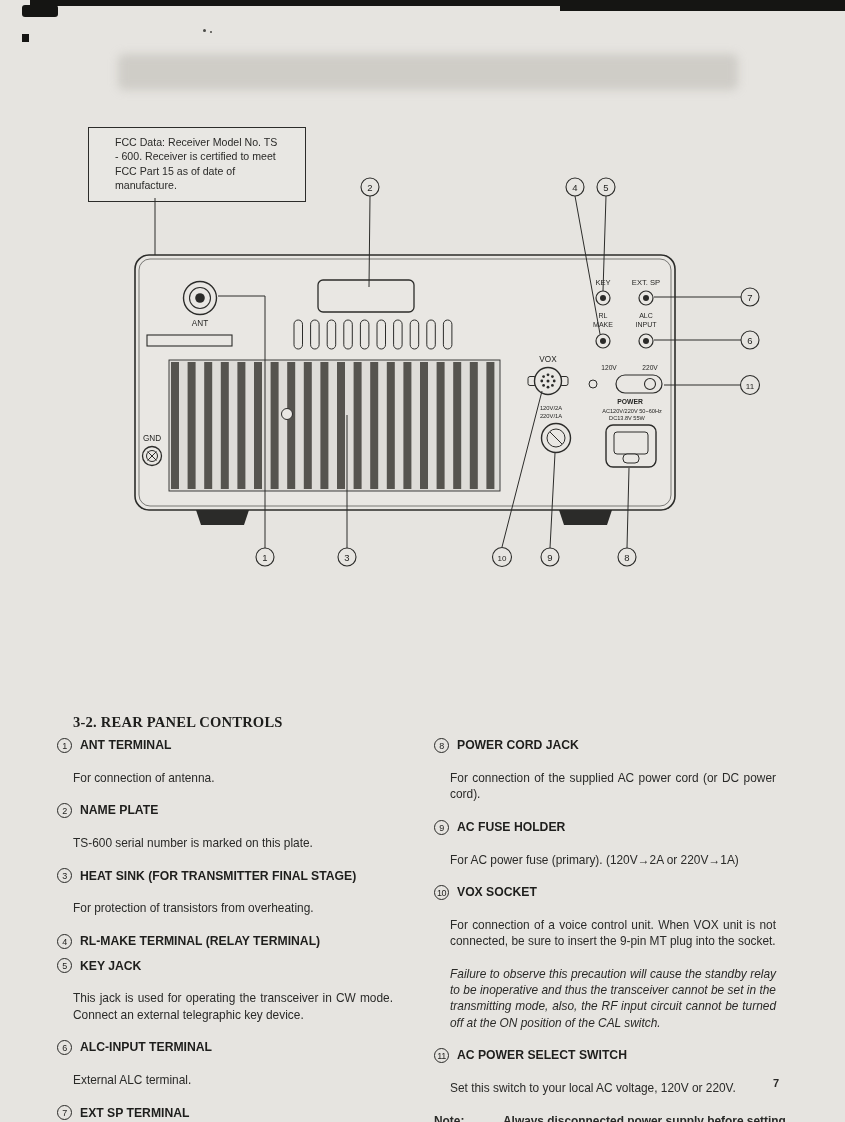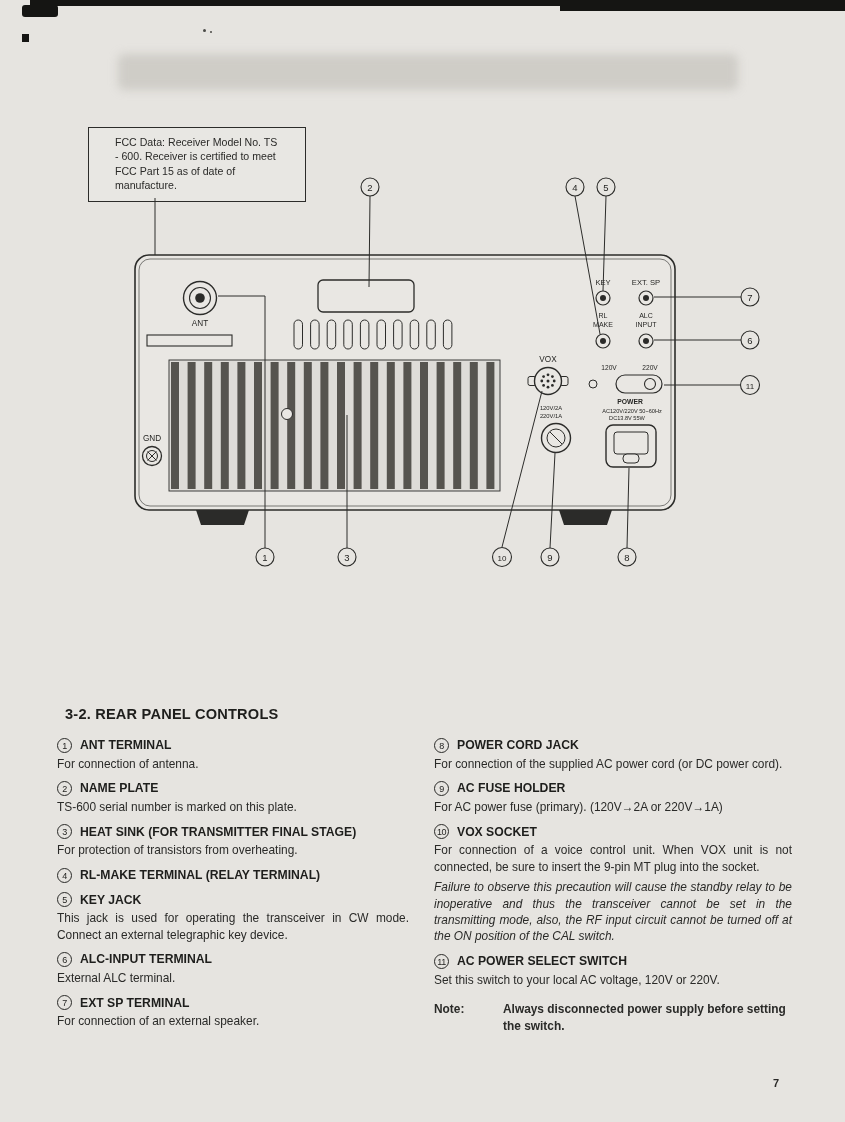--- a/index.html
+++ b/index.html
@@ -17,32 +17,32 @@
     position: absolute; left: 88px; top: 127px; width: 218px;
     border: 1.4px solid #2c2c2a; padding: 7px 26px 8px;
     font-size: 10.6px; line-height: 1.36; background: rgba(236,234,230,.45);
   }
   .diagram { position: absolute; left: 0; top: 115px; }
   svg text { font-family: "Liberation Sans", sans-serif; fill: #262624; text-anchor: middle; }
   .ln { stroke: #2c2c2a; stroke-width: 1; fill: none; }
   .shape { stroke: #2c2c2a; fill: #e9e7e3; }
   .co { fill: #e7e5e1; stroke: #2c2c2a; stroke-width: 1.1; }
 
-  .heading { position: absolute; left: 57px; top: 698px; margin: 8px;
-    font-size: 14.6px; font-weight: bold; letter-spacing: .2px; color:#1e1e1c; }
+  .heading { position: absolute; left: 57px; top: 698px; margin: 16px;
+    font-size: 14.6px; font-weight: bold; letter-spacing: .2px; color:#1e1e1c;font-family:Liberation Serif, serif; }
   .col { position: absolute; top: 729px; font-size: 11.9px; line-height: 1.38; }
   .col-left  { left: 57px;  width: 352px; }
   .col-right { left: 434px; width: 358px; }
   .item { margin: 0; }
   .item-title { display: flex; align-items: center; gap: 8px;
     font-weight: bold; font-size: 12.2px; margin: 8px 0 2px; color:#1e1e1c; }
   .cnum { flex: 0 0 auto; width: 15px; height: 15px; border: 1.1px solid #2a2a28;
     border-radius: 50%; font-size: 9px; font-weight: normal; line-height: 14px;
     text-align: center; letter-spacing: -0.5px; }
-  .item-body { margin: 0; text-align: justify; }
+  .item-body { margin: 16px; text-align: justify; }
   .item-body + .item-body { margin-top: 4px; font-style: italic; }
   .note { display: flex; margin-top: 13px; gap: 16px; }
   .note-label { font-weight: bold; width: 53px; flex: 0 0 auto; }
   .note-body { margin: 0; font-weight: bold; }
   .pagenum { position: absolute; left: 773px; top: 1077px; font-size: 11px; font-weight: bold; }
 </style>
 </head>
 <body>
 
 <div class="page">

